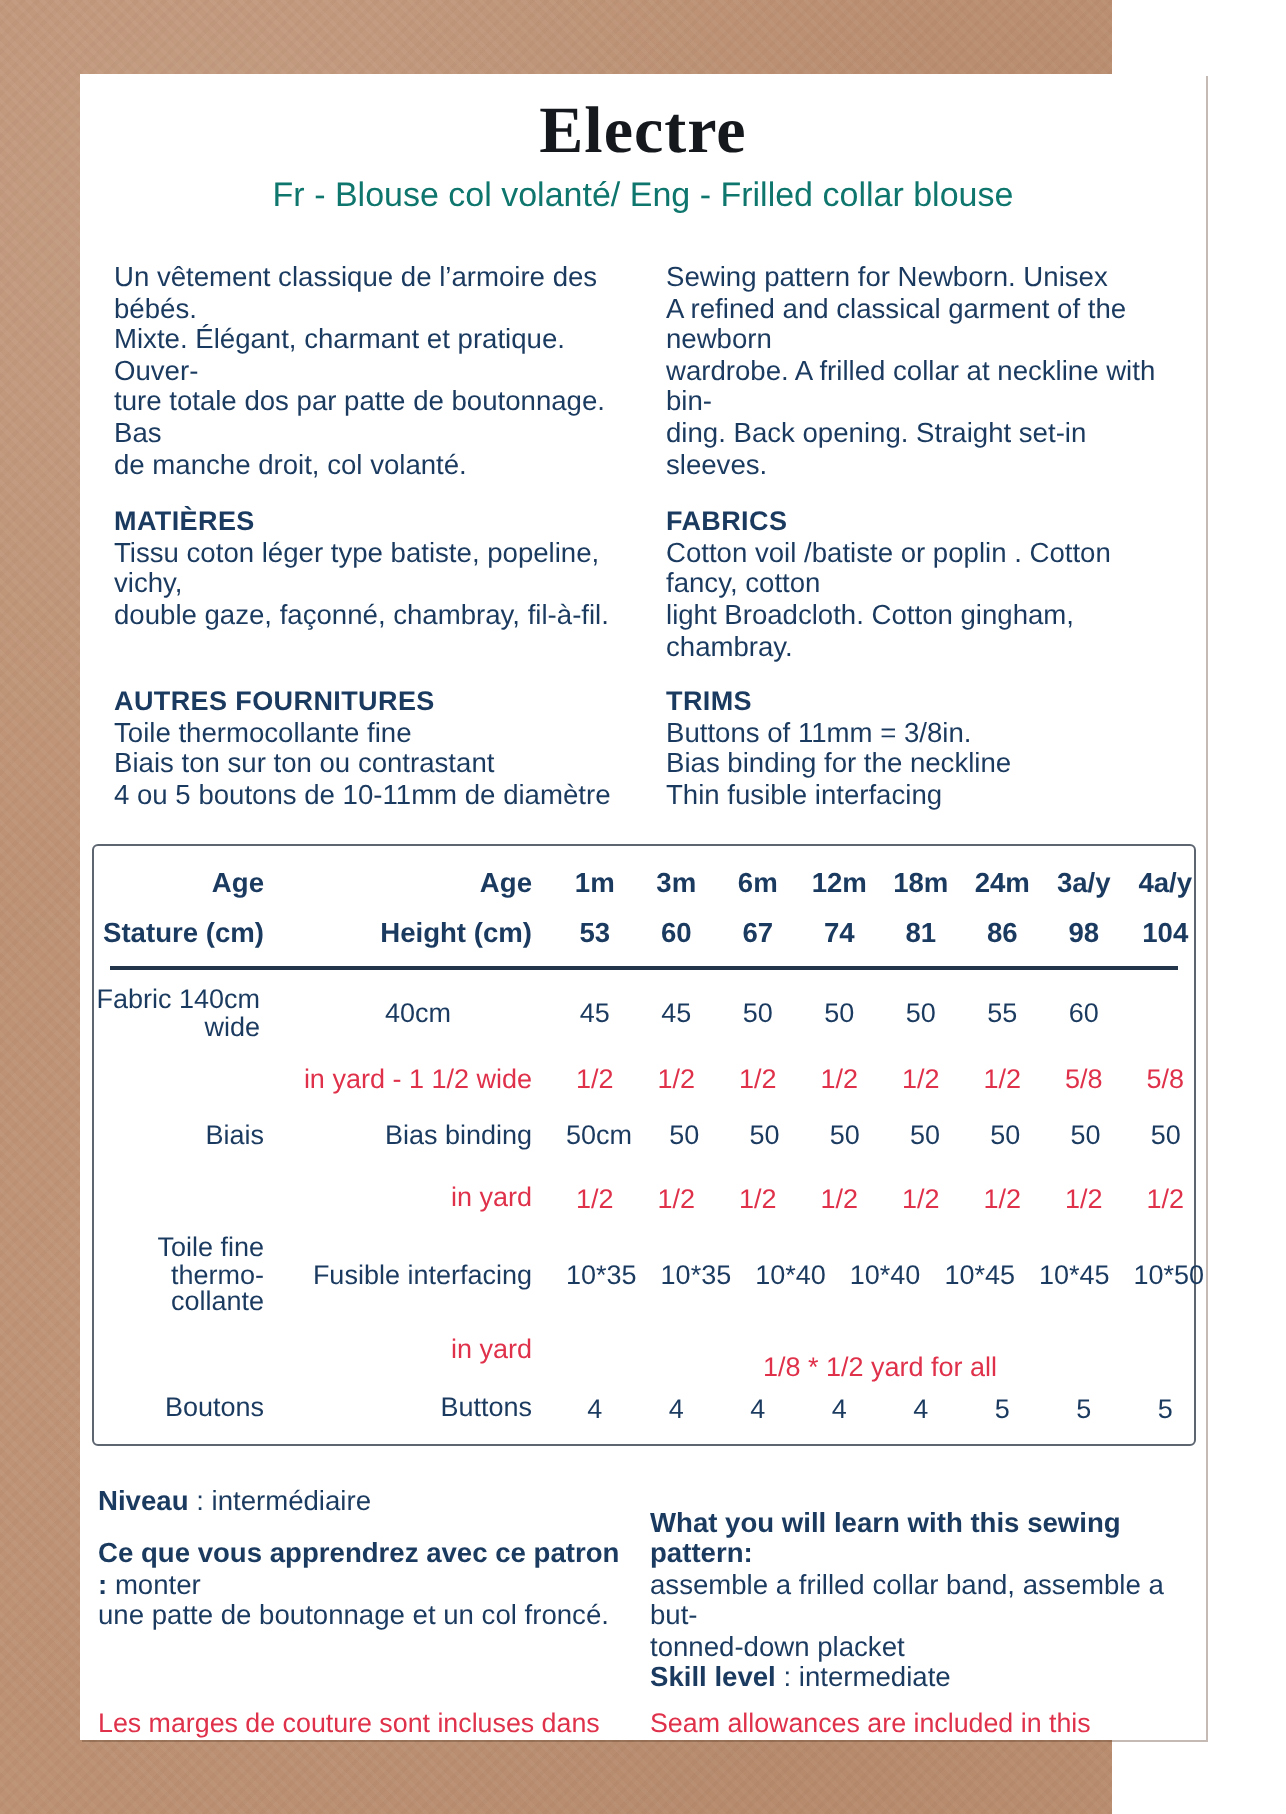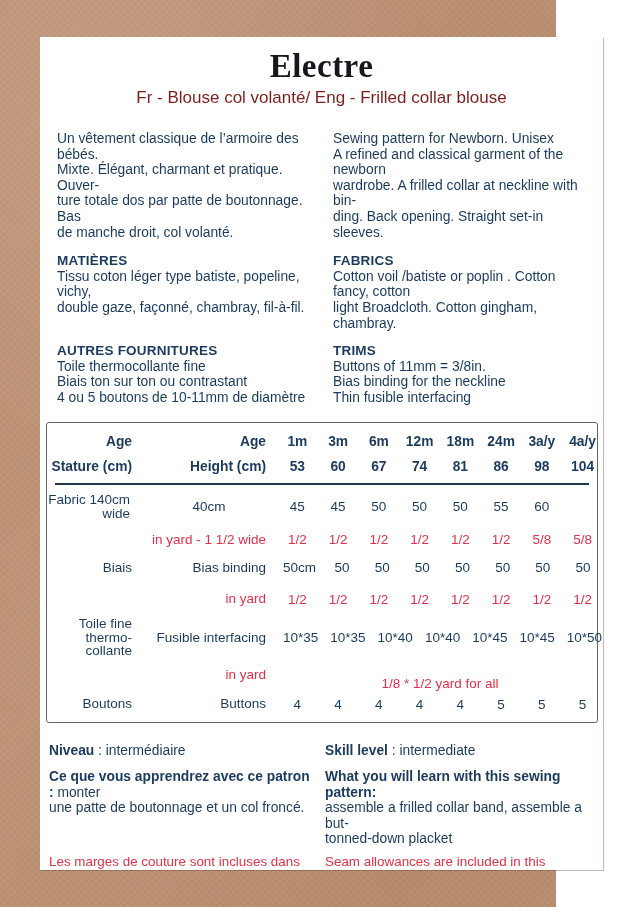--- a/index.html
+++ b/index.html
@@ -28,21 +28,21 @@
     background:#ffffff;overflow:hidden;
     box-shadow:1px 1px 0 rgba(90,60,40,0.35);
     padding-top:10px;
   }
   .title{
     font-family:"Liberation Serif",serif;font-weight:bold;
     font-size:33px;color:#15191d;text-align:center;line-height:38px;
     letter-spacing:0.5px;
   }
   .subtitle{
-    font-size:17px;color:#7f1d1d;text-align:center;line-height:22px;margin-top:2px;
+    font-size:17px;color:#0f766e;text-align:center;line-height:22px;margin-top:2px;
   }
   .cols{display:flex;gap:14px;padding:0 14px 0 17px;color:var(--navy);}
   .col-fr{width:262px;flex:none;}
   .col-en{flex:1;}
   .body-txt{font-size:13.8px;line-height:15.6px;white-space:pre-line;}
   .sec-head{font-size:13.5px;font-weight:bold;letter-spacing:0.2px;line-height:15.6px;}
   .m-intro{margin-top:22px;justify-content:center;}
   .m-mat{margin-top:13px;}
   .m-sup{margin-top:12px;}
 
@@ -236,24 +236,24 @@
         </div>
     </div>
 
     <div class="cols bottom">
       <div class="col-fr">
         <div class="b-line"><b>Niveau</b><span> : intermédiaire</span></div>
         <div class="b-line b-learn"><b>Ce que vous apprendrez avec ce patron :</b><span> monter
 une patte de boutonnage et un col froncé.</span></div>
       </div>
       <div class="col-en">
-        <div class="b-line"><b>Skill level</b><span> : intermediate</span></div>
         <div class="b-line b-learn"><b>What you will learn with this sewing pattern:</b><span>
 assemble a frilled collar band, assemble a but-
 tonned-down placket</span></div>
+        <div class="b-line"><b>Skill level</b><span> : intermediate</span></div>
       </div>
     </div>
 
     <div class="cols note-row">
       <div class="col-fr note">Les marges de couture sont incluses dans le patron</div>
       <div class="col-en note">Seam allowances are included in this sewing pattern</div>
     </div>
 
   </div>
 </div>

